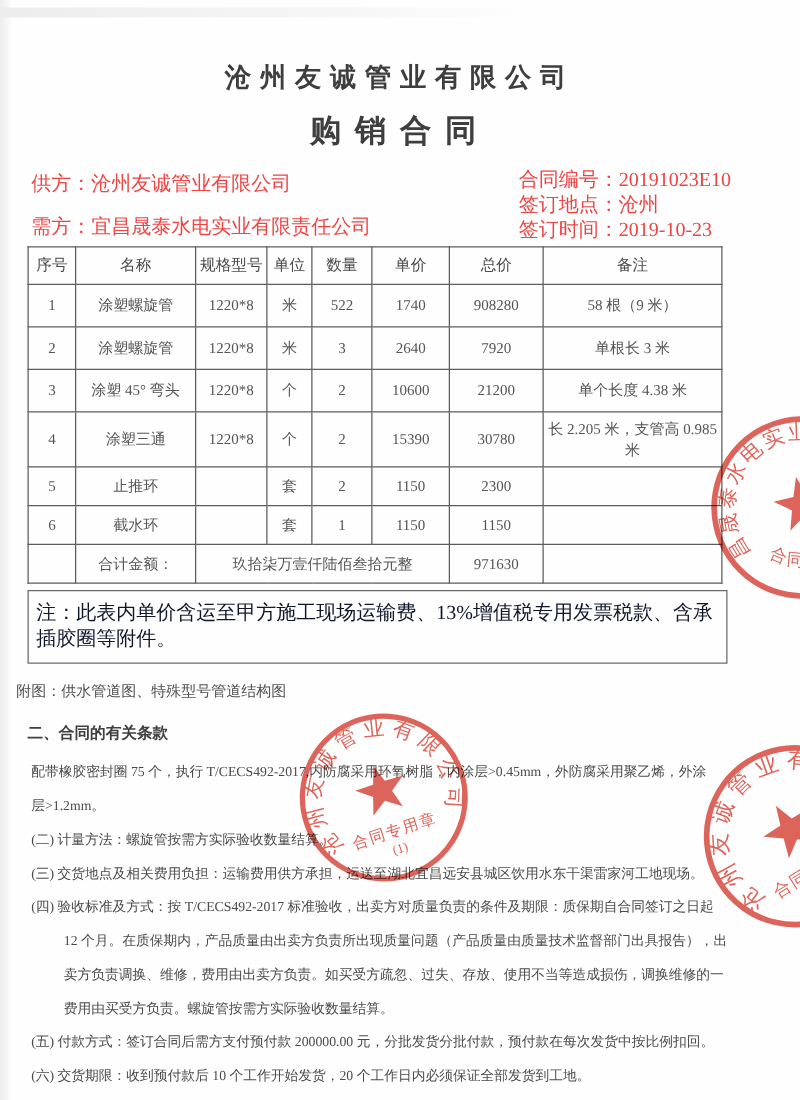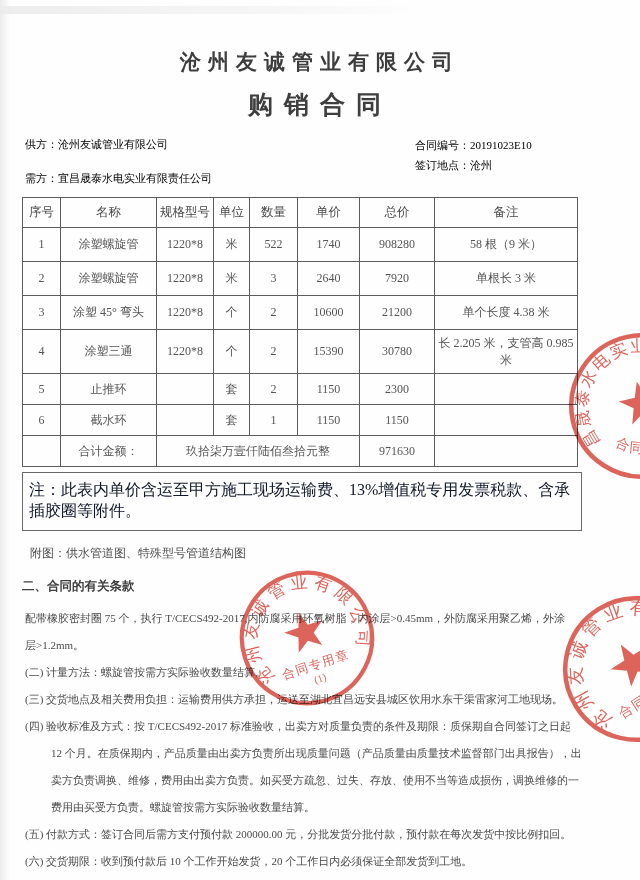--- a/index.html
+++ b/index.html
@@ -13,21 +13,21 @@
   .scan-left-shadow { position:absolute; left:0; top:0; width:10px; height:880px;
     background:linear-gradient(to right,#ececec,transparent); }
 
   
   .company-title { margin-top:48px; text-align:center; font-size:21px; font-weight:bold;
     letter-spacing:7px; color:#3e3e3e; }
   .doc-title { margin-top:12px; text-align:center; font-size:25px; font-weight:bold;
     letter-spacing:11px; color:#3e3e3e; }
 
   
-  .meta { position:relative; margin:14px 25px 0 25px; height:56px; font-size:11px; color:#000000; }
+  .meta { position:relative; margin:14px 25px 0 25px; height:56px; font-size:16px; color:#ef4444; }
   .meta .supplier { position:absolute; left:0; top:2px; }
   .meta .buyer    { position:absolute; left:0; top:36px; }
   .meta .m-right  { position:absolute; left:390px; top:0; line-height:20px; }
 
   .sec-heading { margin:6px 0 0 22px; font-size:12.5px; font-weight:bold; color:#404040; }
 
   
   table.items { border-collapse:collapse; margin:6px 0 0 22px; width:555px;
     font-size:12px; color:#555; table-layout:fixed; }
   table.items th, table.items td { border:1px solid #5c5c5c; text-align:center;
@@ -36,21 +36,21 @@
   table.items thead th { font-size:12.5px; color:#4a4a4a; }
   table.items tbody tr { height:34px; }
   table.items tbody tr:nth-child(4) { height:44px; }
   table.items tbody tr:nth-child(5), table.items tbody tr:nth-child(6) { height:31px; }
   table.items tfoot tr { height:31px; }
   .c1{width:38px}.c2{width:96px}.c3{width:57px}.c4{width:36px}.c5{width:48px}.c6{width:62px}.c7{width:75px}.c8{width:143px}
 
   
   .note-box { margin:5px 0 0 22px; width:560px; border:1px solid #6a6a6a;
     font-size:16px; color:#0f172a; padding:7px 6px 8px 6px; }
-  .attachment-line { margin:14px 0 0 30px; font-size:12px; color:#4e4e4e; }
+  .attachment-line { margin:14px 0 0 13px; font-size:12px; color:#4e4e4e; }
   .sec2-heading { margin:16px 12px 0 22px; font-size:12.5px; font-weight:bold; color:#404040; }
 
   
   .clauses { margin:10px 0 0 25px; width:608px; font-size:11px; color:#4a4a4a; }
   .clause-line { line-height:27px; white-space:nowrap; }
   .clause-line.wrapped-indent { padding-left:26px; }
 
   
   .stamp { position:absolute; opacity:.85; mix-blend-mode:multiply; pointer-events:none; }
   .stamp svg { display:block; }
@@ -67,20 +67,21 @@
 
   <div class="company-title">沧州友诚管业有限公司</div>
   <div class="doc-title">购销合同</div>
 
   <div class="meta">
     <div class="supplier">供方：沧州友诚管业有限公司</div>
     <div class="buyer">需方：宜昌晟泰水电实业有限责任公司</div>
     <div class="m-right">
       <div>合同编号：20191023E10</div>
       <div>签订地点：沧州</div>
+      <div>签订时间：2019-10-23</div>
     </div>
   </div>
 
 
   <table class="items">
     <colgroup>
       <col class="c1">
         <col class="c2">
         <col class="c3">
         <col class="c4">

